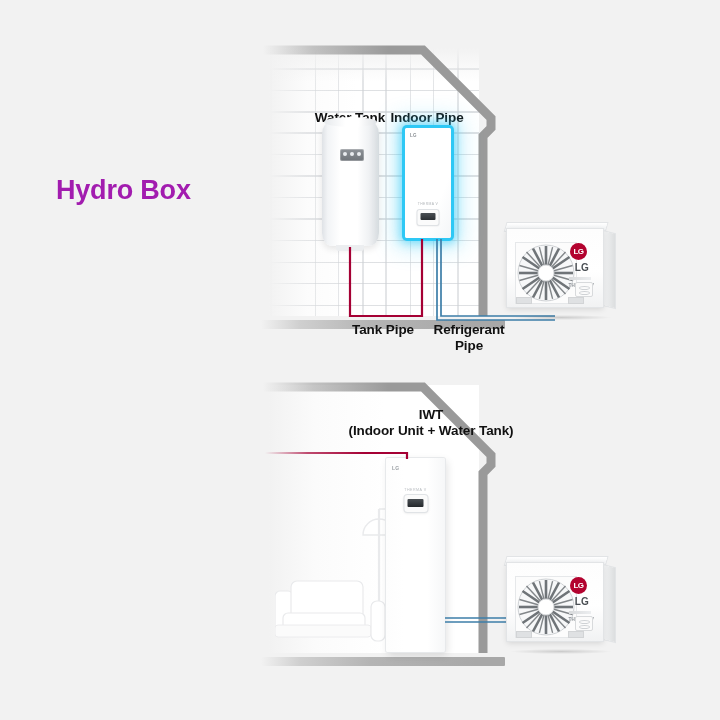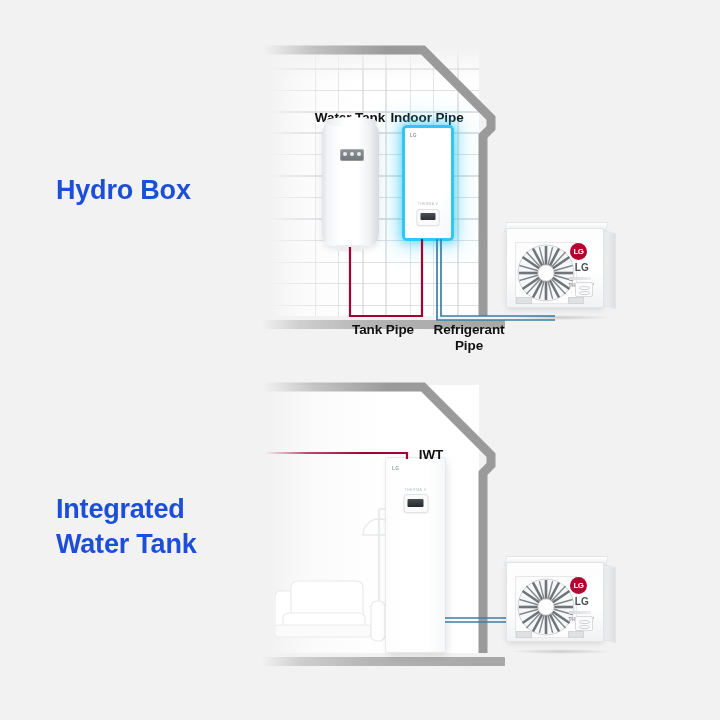--- a/index.html
+++ b/index.html
@@ -15,21 +15,21 @@
   #stage {
     position: relative;
     width: 720px;
     height: 720px;
     background: #f2f2f2;
   }
 
   
   .section-title {
     position: absolute;
-    color: #1d4ed8;
+    color: #a21caf;
     font-size: 27px;
     font-weight: bold;
     line-height: 1.3;
     letter-spacing: -0.2px;
     white-space: pre-line;
   }
   #title-hydro { left: 56px; top: 173px; }
   #title-iwt   { left: 56px; top: 492px; }
 
   
@@ -397,22 +397,20 @@
           <div class="v" style="top:8px;"></div>
         </div>
         <div class="odu-leg l"></div>
         <div class="odu-leg r"></div>
       </div>
       <div class="odu-shadow"></div>
     </div>
 
   </div>
 
-  <div class="section-title" id="title-iwt">Integrated
-Water Tank</div>
 
   <div class="scene" id="scene-iwt">
 
     <div class="house-wrap">
 
       <div class="plain-area"></div>
 
       <svg width="270" height="305">
         <defs>
           <linearGradient id="shellFadeB" x1="0" y1="0" x2="1" y2="0">
@@ -443,21 +441,22 @@
     </svg>
 
     <div class="iwt-unit">
       <div class="iwt-logo">LG</div>
       <div class="iwt-sub">THERMA V</div>
       <div class="iwt-panel">
         <div class="iwt-screen"></div>
       </div>
     </div>
 
-    <div class="lbl center" style="left:176px; top:42px;margin-top:40px;">IWT</div>
+    <div class="lbl center" style="left:176px; top:42px;">IWT</div>
+    <div class="lbl center" style="left:176px; top:58px;">(Indoor Unit + Water Tank)</div>
 
     <svg class="pipe" style="left:0; top:0; width:400px; height:320px;">
       <defs>
         <linearGradient id="waterFade" x1="0" y1="0" x2="1" y2="0">
           <stop offset="0%" stop-color="#a50034" stop-opacity="0"></stop>
           <stop offset="30%" stop-color="#a50034" stop-opacity="0.7"></stop>
           <stop offset="70%" stop-color="#a50034" stop-opacity="1"></stop>
           <stop offset="100%" stop-color="#a50034" stop-opacity="1"></stop>
         </linearGradient>
       </defs>

